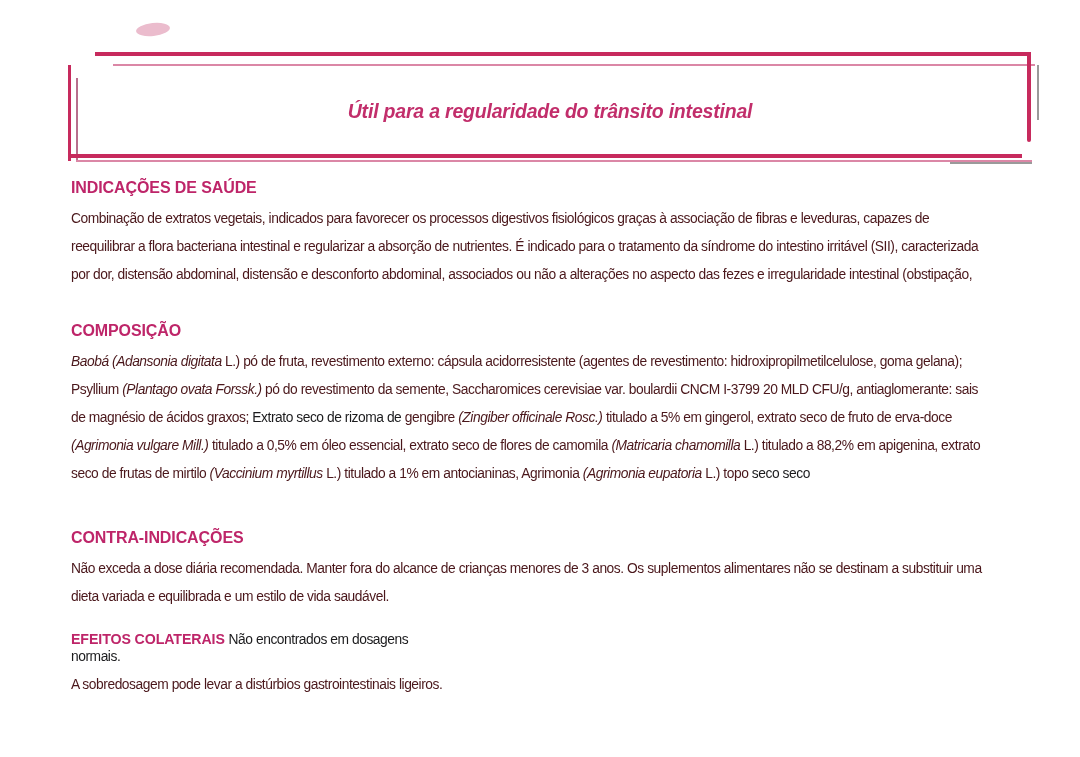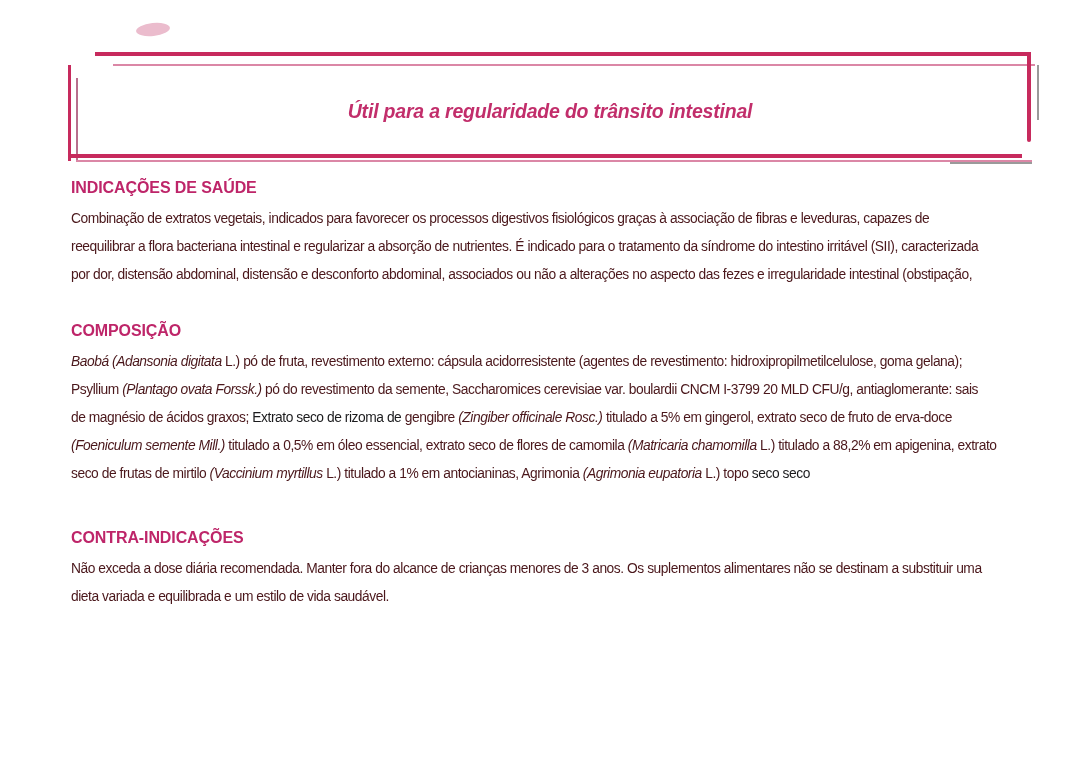--- a/index.html
+++ b/index.html
@@ -89,24 +89,31 @@
         <div class="line"><span class="run-m">reequilibrar a flora bacteriana intestinal e regularizar a absorção de nutrientes. É indicado para o tratamento da síndrome do intestino irritável (SII), caracterizada</span></div>
         <div class="line"><span class="run-m">por dor, distensão  abdominal, distensão e desconforto abdominal, associados ou não a alterações no aspecto das fezes e irregularidade intestinal (obstipação,</span></div>
       </div>
     </div>
     <div class="section section-composicao">
       <div class="heading">COMPOSIÇÃO</div>
       <div class="para">
         <div class="line"><span class="run-mi">Baobá (Adansonia digitata</span><span class="run-m"> L.) pó de fruta, revestimento externo: cápsula acidorresistente (agentes de revestimento: hidroxipropilmetilcelulose, goma gelana);</span></div>
         <div class="line"><span class="run-m">Psyllium  </span><span class="run-mi">(Plantago ovata Forssk.)</span><span class="run-m"> pó do revestimento da semente, Saccharomices cerevisiae var. boulardii CNCM I-3799 20 MLD CFU/g, antiaglomerante: sais</span></div>
         <div class="line"><span class="run-m">de  magnésio de ácidos graxos; </span><span class="run-k">Extrato seco de rizoma de </span><span class="run-m">gengibre </span><span class="run-mi">(Zingiber officinale Rosc.)</span><span class="run-m"> titulado a 5% em gingerol, extrato seco de fruto de erva-doce</span></div>
-        <div class="line"><span class="run-mi">(Foeniculum semente Mill.)</span><span class="run-m"> titulado a 0,5% em óleo essencial, extrato seco de flores de camomila </span><span class="run-mi">(Matricaria chamomilla</span><span class="run-m"> L.) titulado a 88,2% em apigenina, extrato</span></div>
+        <div class="line"><span class="run-mi">(Agrimonia vulgare Mill.)</span><span class="run-m"> titulado a 0,5% em óleo essencial, extrato seco de flores de camomila </span><span class="run-mi">(Matricaria chamomilla</span><span class="run-m"> L.) titulado a 88,2% em apigenina, extrato</span></div>
         <div class="line"><span class="run-m">seco de frutas de mirtilo </span><span class="run-mi">(Vaccinium myrtillus</span><span class="run-m"> L.) titulado a 1% em antocianinas, Agrimonia </span><span class="run-mi">(Agrimonia eupatoria</span><span class="run-m"> L.) topo </span><span class="run-k">seco seco</span></div>
       </div>
     </div>
     <div class="section section-contra-indicacoes">
       <div class="heading">CONTRA-INDICAÇÕES</div>
       <div class="para">
         <div class="line"><span class="run-m">Não exceda a dose diária recomendada. Manter fora do alcance de crianças menores de 3 anos. Os suplementos alimentares não se destinam a substituir uma</span></div>
         <div class="line"><span class="run-m">dieta  variada e equilibrada e um estilo de vida saudável.</span></div>
       </div>
     </div>
+    <div class="section section-efeitos-colaterais">
+      <div class="para">
+        <div class="line"><span class="run-h">EFEITOS COLATERAIS </span><span class="run-k">Não encontrados em dosagens</span></div>
+        <div class="line"><span class="run-k">normais.</span></div>
+        <div class="line"><span class="run-m">A sobredosagem pode levar a distúrbios gastrointestinais ligeiros.</span></div>
+      </div>
+    </div>
   </div>
 
 </body></html>

